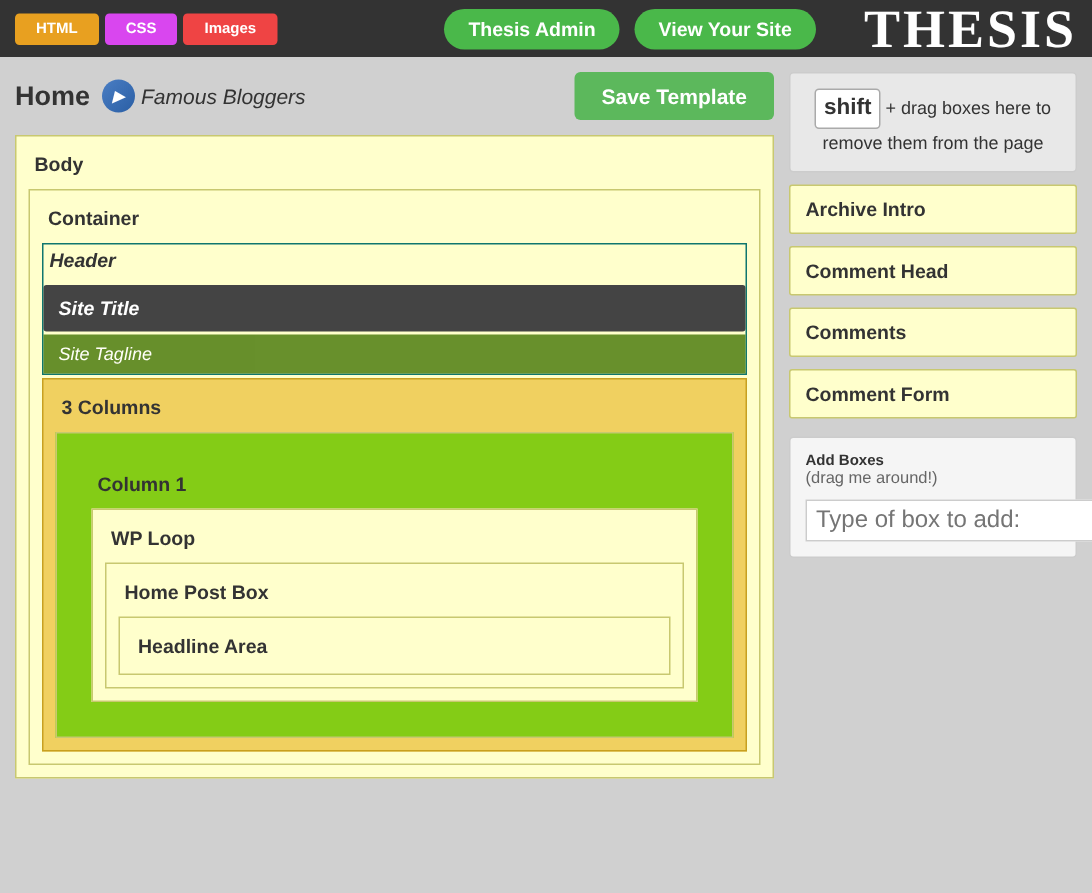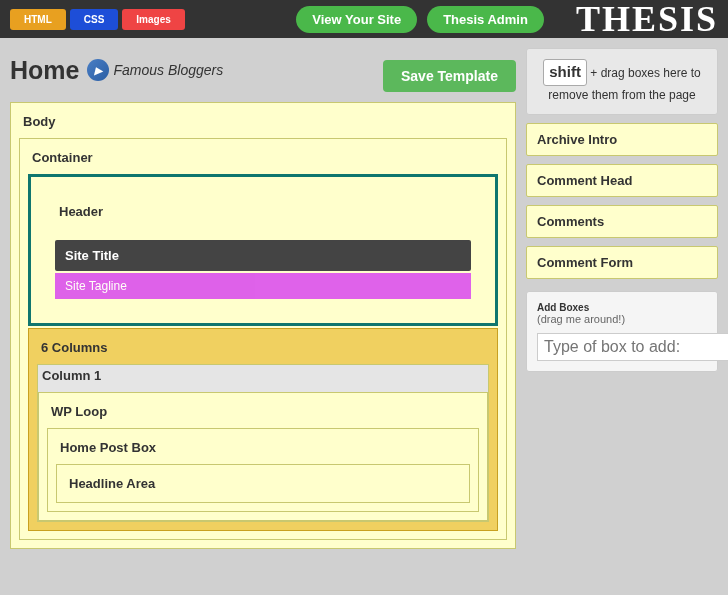--- a/index.html
+++ b/index.html
@@ -17,21 +17,21 @@
     .tab-btn {
       padding: 5px 14px;
       border: none;
       border-radius: 3px;
       cursor: pointer;
       font-size: 10px;
       font-weight: bold;
       color: #fff;
     }
     .tab-html { background: #e8a020; }
-    .tab-css { background: #1d4ed8; }
+    .tab-css { background: #d946ef; }
     .tab-images { background: #ef4444; }
     .spacer { flex: 1; }
     .nav-btn {
       padding: 6px 16px;
       border: none;
       border-radius: 20px;
       cursor: pointer;
       font-size: 13px;
       font-weight: bold;
       color: #fff;
@@ -69,21 +69,21 @@
       align-items: center;
       justify-content: space-between;
       margin-bottom: 10px;
     }
     .page-title-area {
       display: flex;
       align-items: center;
       gap: 8px;
     }
     .page-title {
-      font-size: 25px;
+      font-size: 18px;
       font-weight: bold;
       color: #333;
     }
     .site-logo {
       display: flex;
       align-items: center;
       gap: 4px;
       font-size: 14px;
       color: #333;
       font-style: italic;
@@ -102,21 +102,20 @@
     }
     .save-btn {
       background: #5cb85c;
       color: white;
       border: none;
       border-radius: 4px;
       padding: 8px 18px;
       font-size: 14px;
       font-weight: bold;
       cursor: pointer;
-      margin-top: 12px;
     }
 
     
     .template-area {
       overflow-y: auto;
       flex: 1;
     }
     .box-label {
       font-weight: bold;
       color: #333;
@@ -130,55 +129,56 @@
       padding: 8px;
     }
     .container-box {
       background: #ffffcc;
       border: 1px solid #c8c870;
       padding: 8px;
       margin-top: 6px;
     }
     .header-box {
       background: #ffffcc;
-      border: 3px solid #0f766e;
-      padding: 24px;
-      margin-top: 6px;
+      border: 1px solid #0f766e;
+      padding: 0;
+      margin-top: 6px;
+      font-style: italic;
     }
 
     .site-title-box {
       background: #444;
       color: #fff;
       padding: 8px 10px;
-      margin-top: 18px;
+      margin-top: 6px;
       border-radius: 2px;
       font-weight: bold;
       font-size: 13px;
     }
     .site-tagline-box {
-      background: #d946ef;
+      background: #4d7c0f;
       color: #fff;
       padding: 6px 10px;
       margin-top: 2px;
       font-size: 12px;
       opacity: 0.85;
       z-index: 2;
       position: relative;
     }
 
     .three-columns-box {
       background: #f0d060;
       border: 1px solid #c8a020;
       padding: 8px;
       margin-top: 2px;
     }
     .column1-box {
-      background: #e5e5e5;
-      border: 1px solid #c8c870;
-      padding: 0;
+      background: #84cc16;
+      border: 1px solid #c8c870;
+      padding: 23px;
       margin-top: 6px;
     }
     .wp-loop-box {
       background: #ffffcc;
       border: 1px solid #c8c870;
       padding: 8px;
       margin-top: 6px;
     }
     .home-post-box {
       background: #ffffcc;
@@ -276,22 +276,22 @@
     }
   </style>
 </head>
 <body>
 
 <div class="top-bar">
   <button class="tab-btn tab-html">HTML</button>
   <button class="tab-btn tab-css">CSS</button>
   <button class="tab-btn tab-images">Images</button>
   <div class="spacer"></div>
+  <button class="nav-btn btn-thesis">Thesis Admin</button>
   <button class="nav-btn btn-view">View Your Site</button>
-  <button class="nav-btn btn-thesis">Thesis Admin</button>
   <span class="thesis-logo">THESIS</span>
 </div>
 
 <div class="main-content">
 
   <div class="left-panel">
 
     <div class="page-header">
       <div class="page-title-area">
         <span class="page-title">Home</span>
@@ -317,21 +317,21 @@
             <div class="site-title-box">
               <span>Site Title</span>
             </div>
 
             <div class="site-tagline-box">
               <span>Site Tagline</span>
             </div>
           </div>
 
           <div class="three-columns-box">
-            <div class="box-label">6 Columns</div>
+            <div class="box-label">3 Columns</div>
 
             <div class="column1-box">
               <div class="box-label">Column 1</div>
 
               <div class="wp-loop-box">
                 <div class="box-label">WP Loop</div>
 
                 <div class="home-post-box">
                   <div class="box-label">Home Post Box</div>
 

